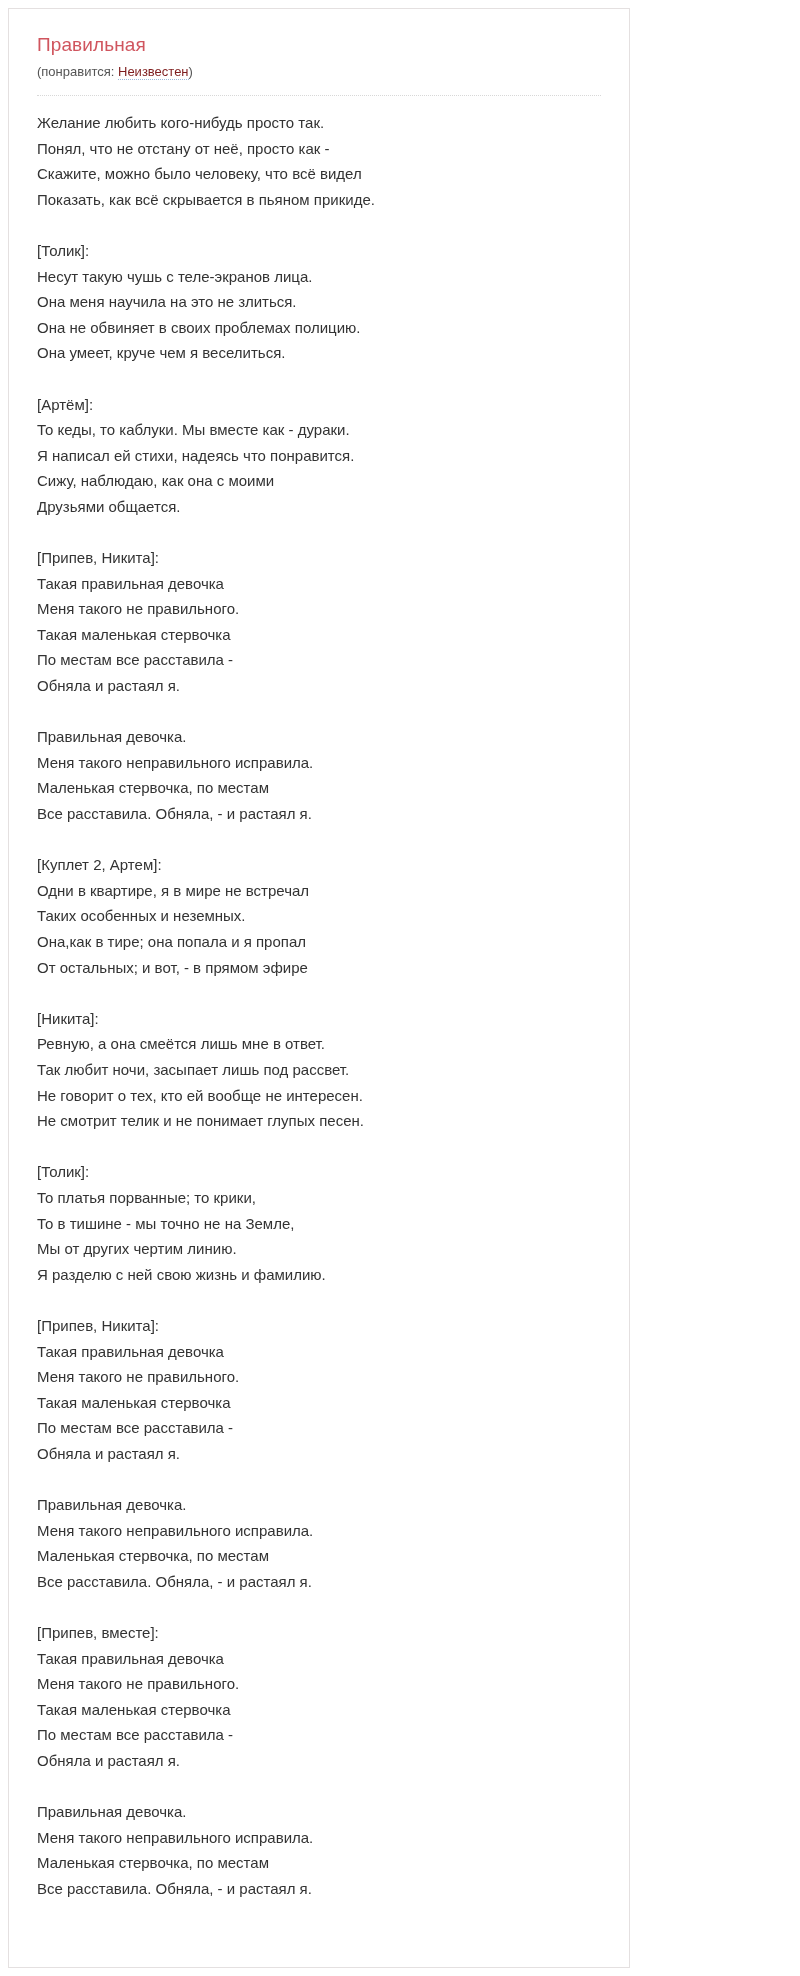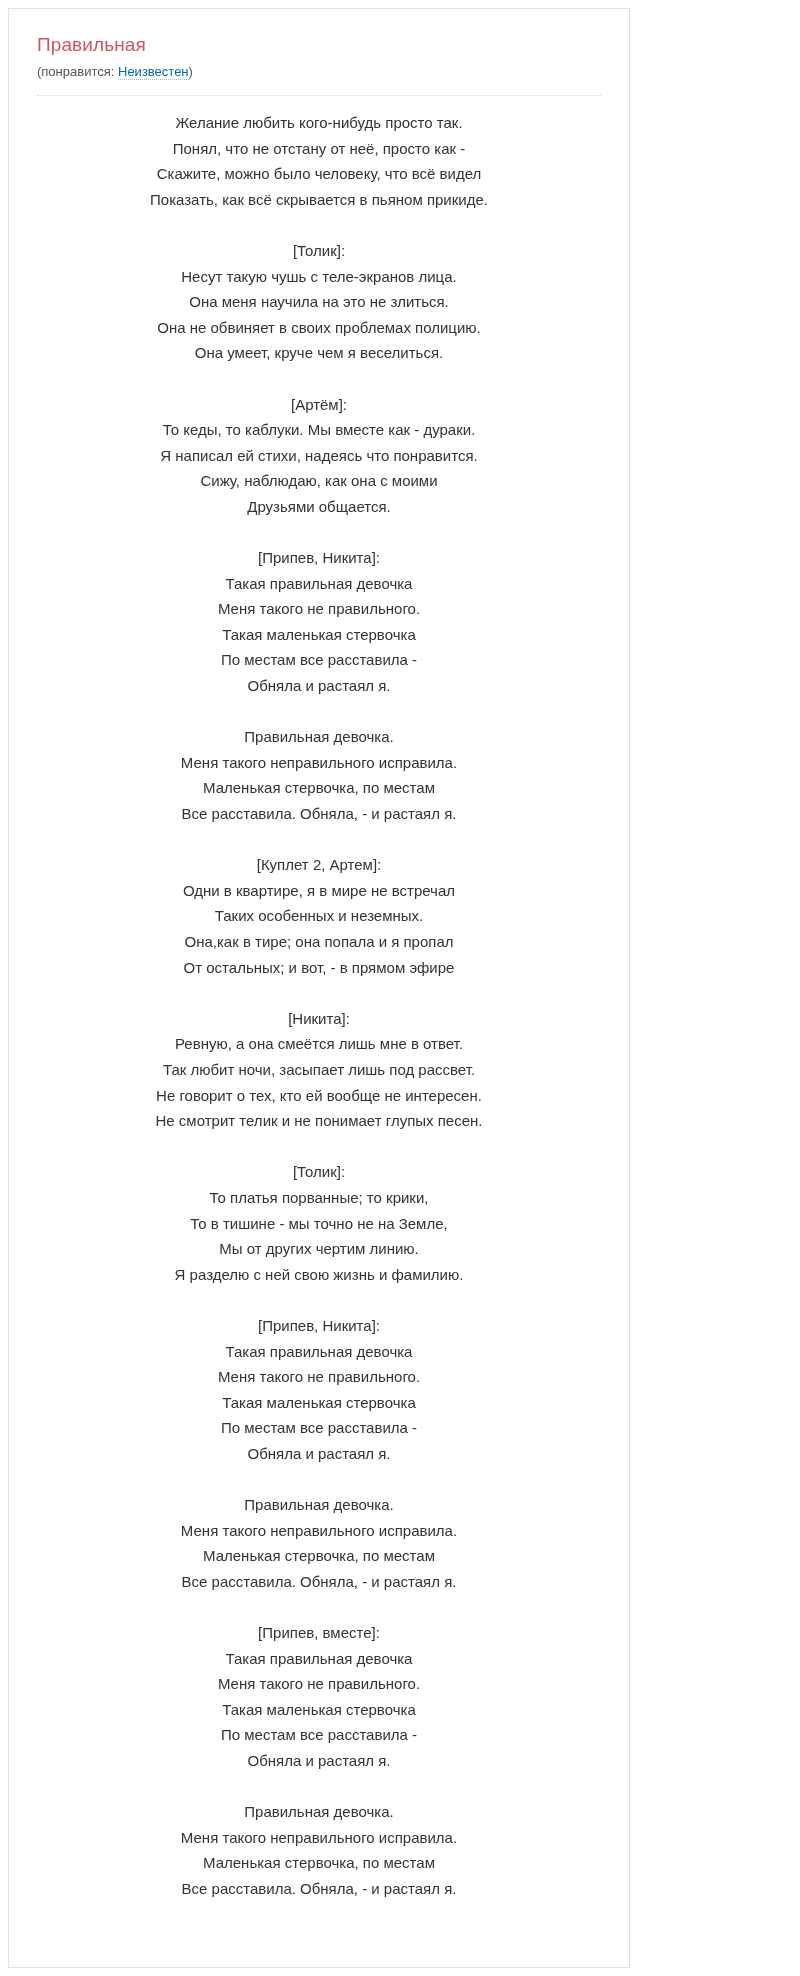--- a/index.html
+++ b/index.html
@@ -38,38 +38,37 @@
     margin: 0 0 6px 0;
     letter-spacing: 0.1px;
   }
   .artist-line {
     font-size: 13px;
     line-height: 18px;
     color: #555555;
     margin: 0 0 14px 0;
   }
   .artist-link {
-    color: #0369a1;
+    color: #7f1d1d;
     text-decoration: none;
     border-bottom: 1px dotted #9db8d8;
   }
   .divider {
     border: 0;
     border-top: 1px dotted #d8d8d8;
     margin: 0 0 14px 0;
   }
   .lyrics {
     font-size: 15px;
     line-height: 25.6px;
     color: #333333;
     white-space: pre-wrap;
     word-wrap: break-word;
     margin: 0;
     font-family: "Liberation Sans", sans-serif;
-    text-align: center;
   }
 </style>
 </head>
 <body>
 
 <div class="page">
   <div class="frame">
 
     <h1 class="song-title">Правильная</h1>
 

